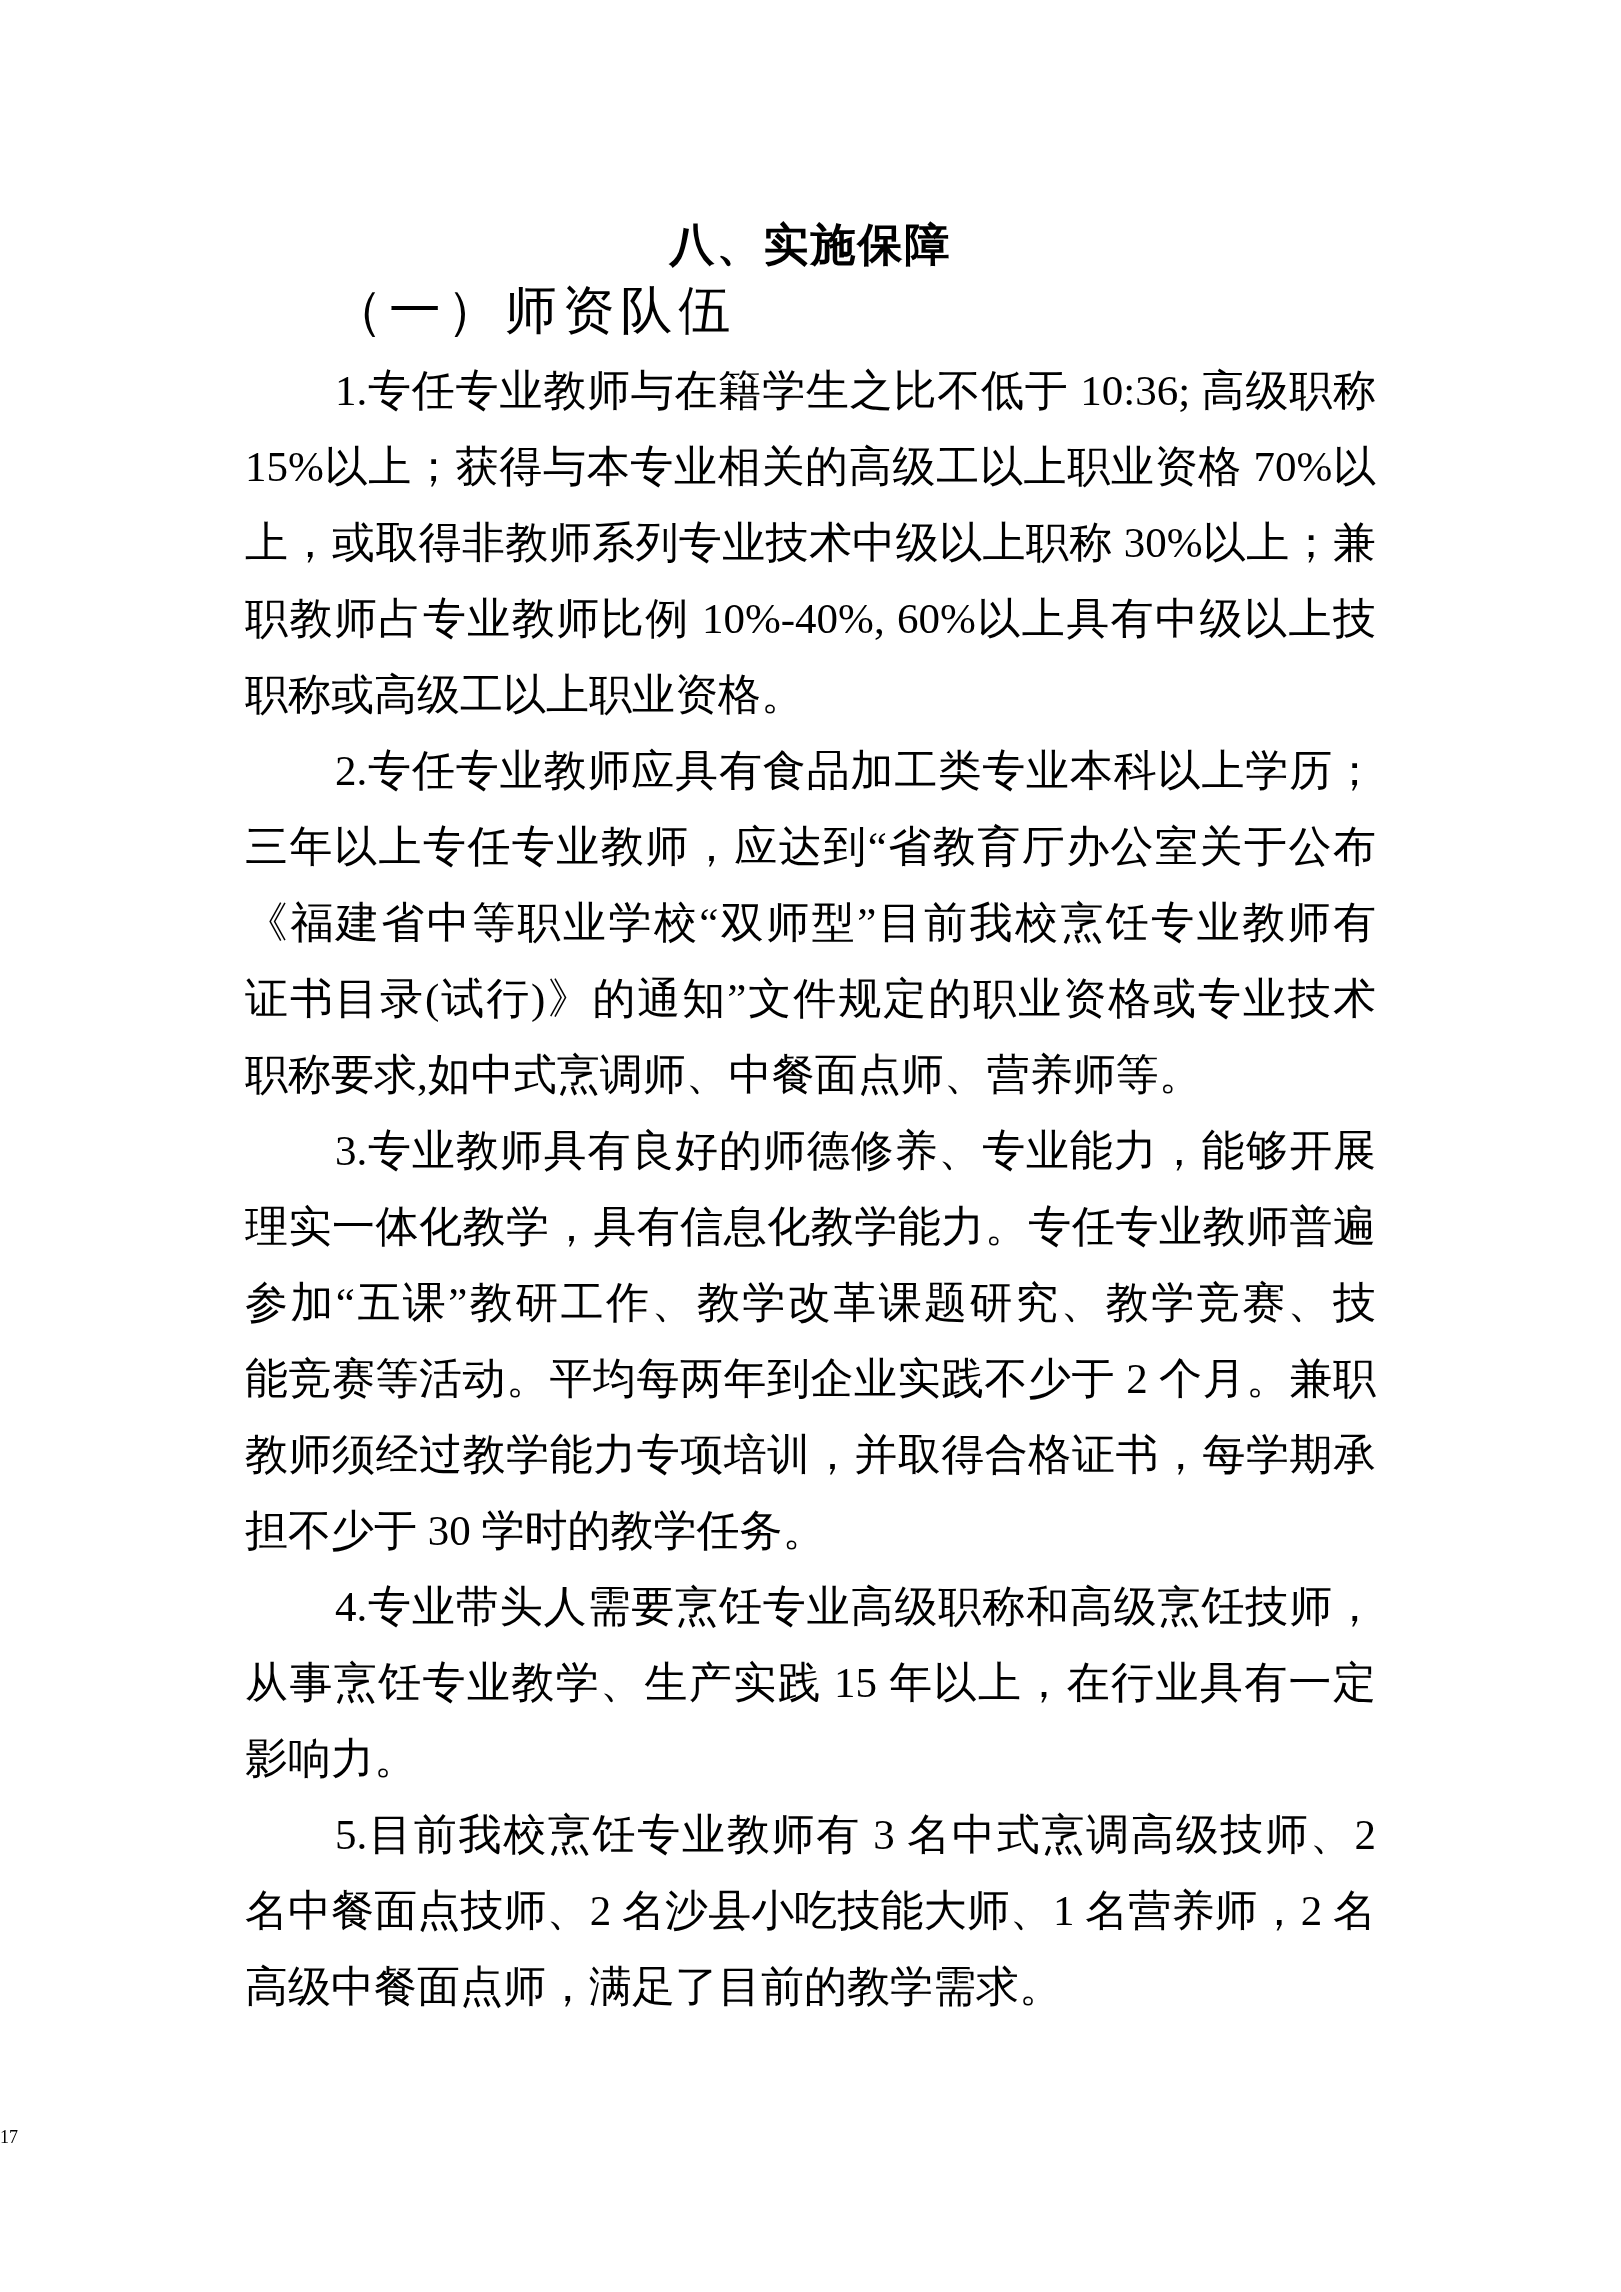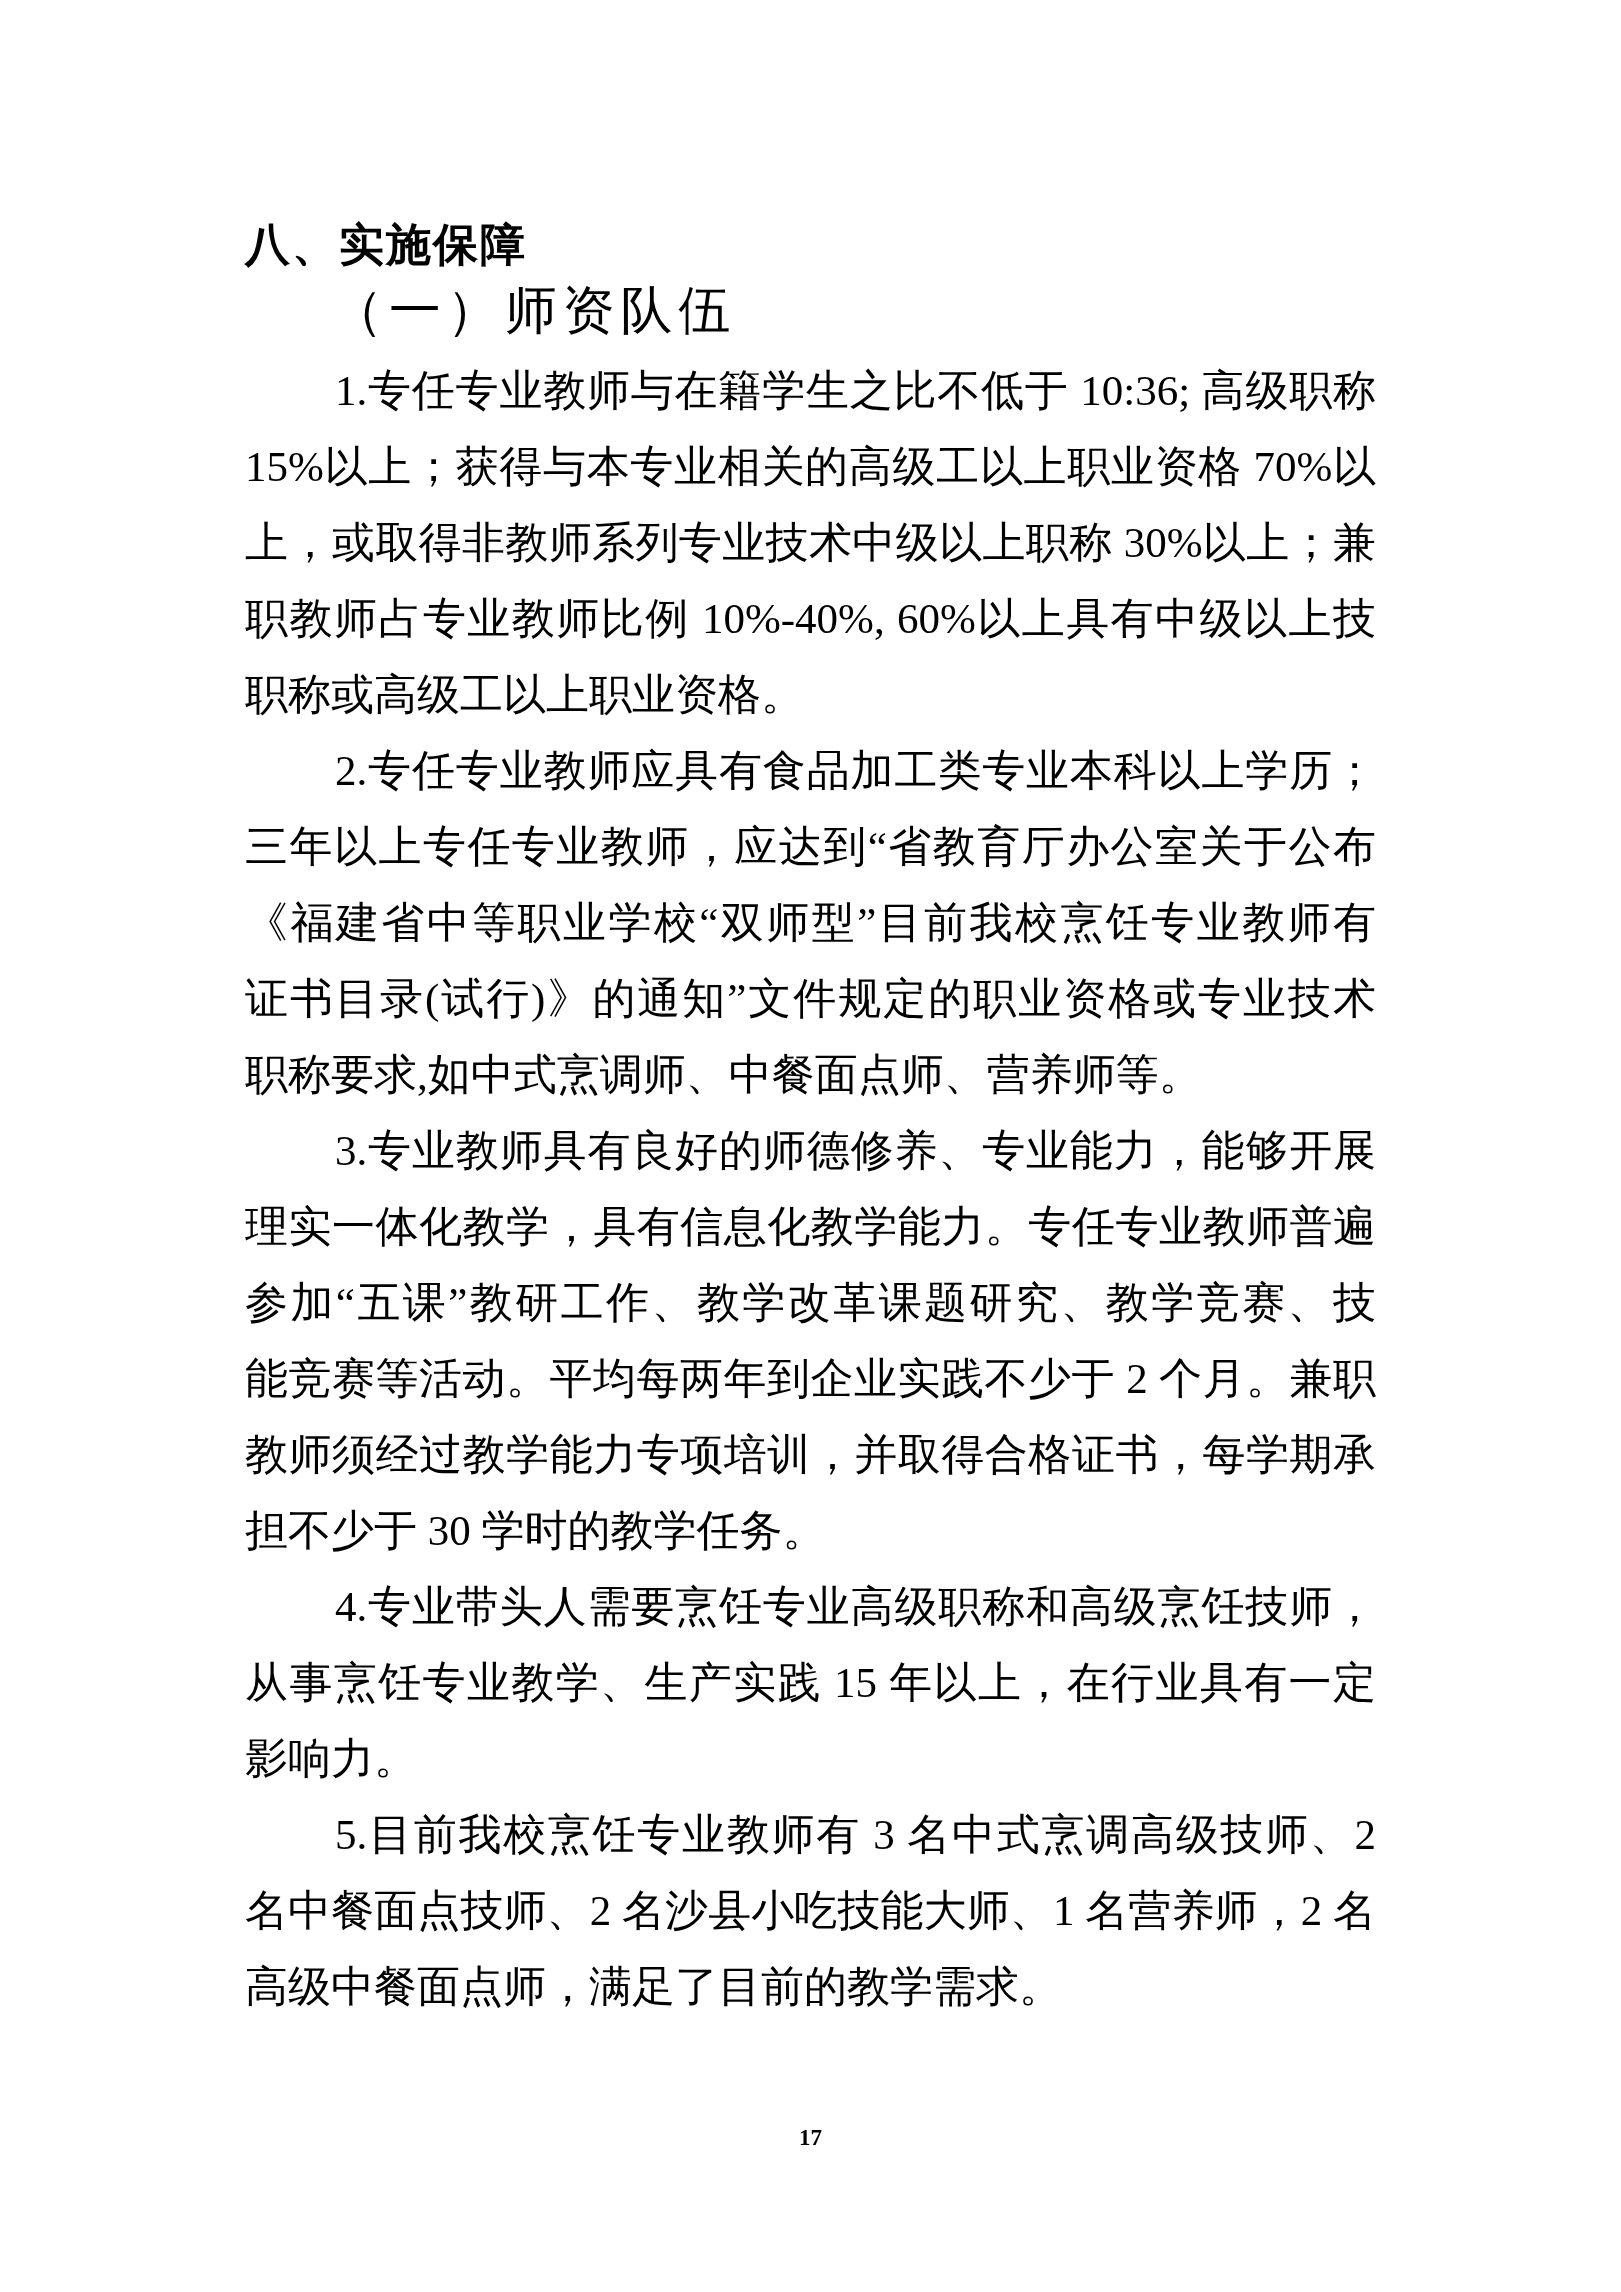--- a/index.html
+++ b/index.html
@@ -20,20 +20,21 @@
     position: absolute;
     left: 245px;
     top: 207px;
     width: 1131px;
     height: 76px;
     line-height: 76px;
     font-size: 45px;
     font-weight: bold;
     font-family: "Liberation Sans", "DejaVu Sans", sans-serif;
     letter-spacing: 2px;
+    text-align: center;
   }
   .subheading {
     position: absolute;
     left: 245px;
     top: 273px;
     width: 1131px;
     height: 76px;
     line-height: 76px;
     font-size: 52px;
     letter-spacing: 5.9px;
@@ -58,23 +59,21 @@
   .indent {
     text-indent: 90px;
   }
   .page-number {
     position: absolute;
     left: 0;
     top: 2113px;
     width: 1621px;
     height: 49px;
     line-height: 49px;
-    text-align: center;
-    font-size: 23px;
-    font-weight: bold;
+    font-size: 18px;
   }
 </style>
 </head>
 <body>
 
 <div class="page">
 
   <div class="heading">八、实施保障</div>
 
   <div class="subheading">（一）师资队伍</div>

